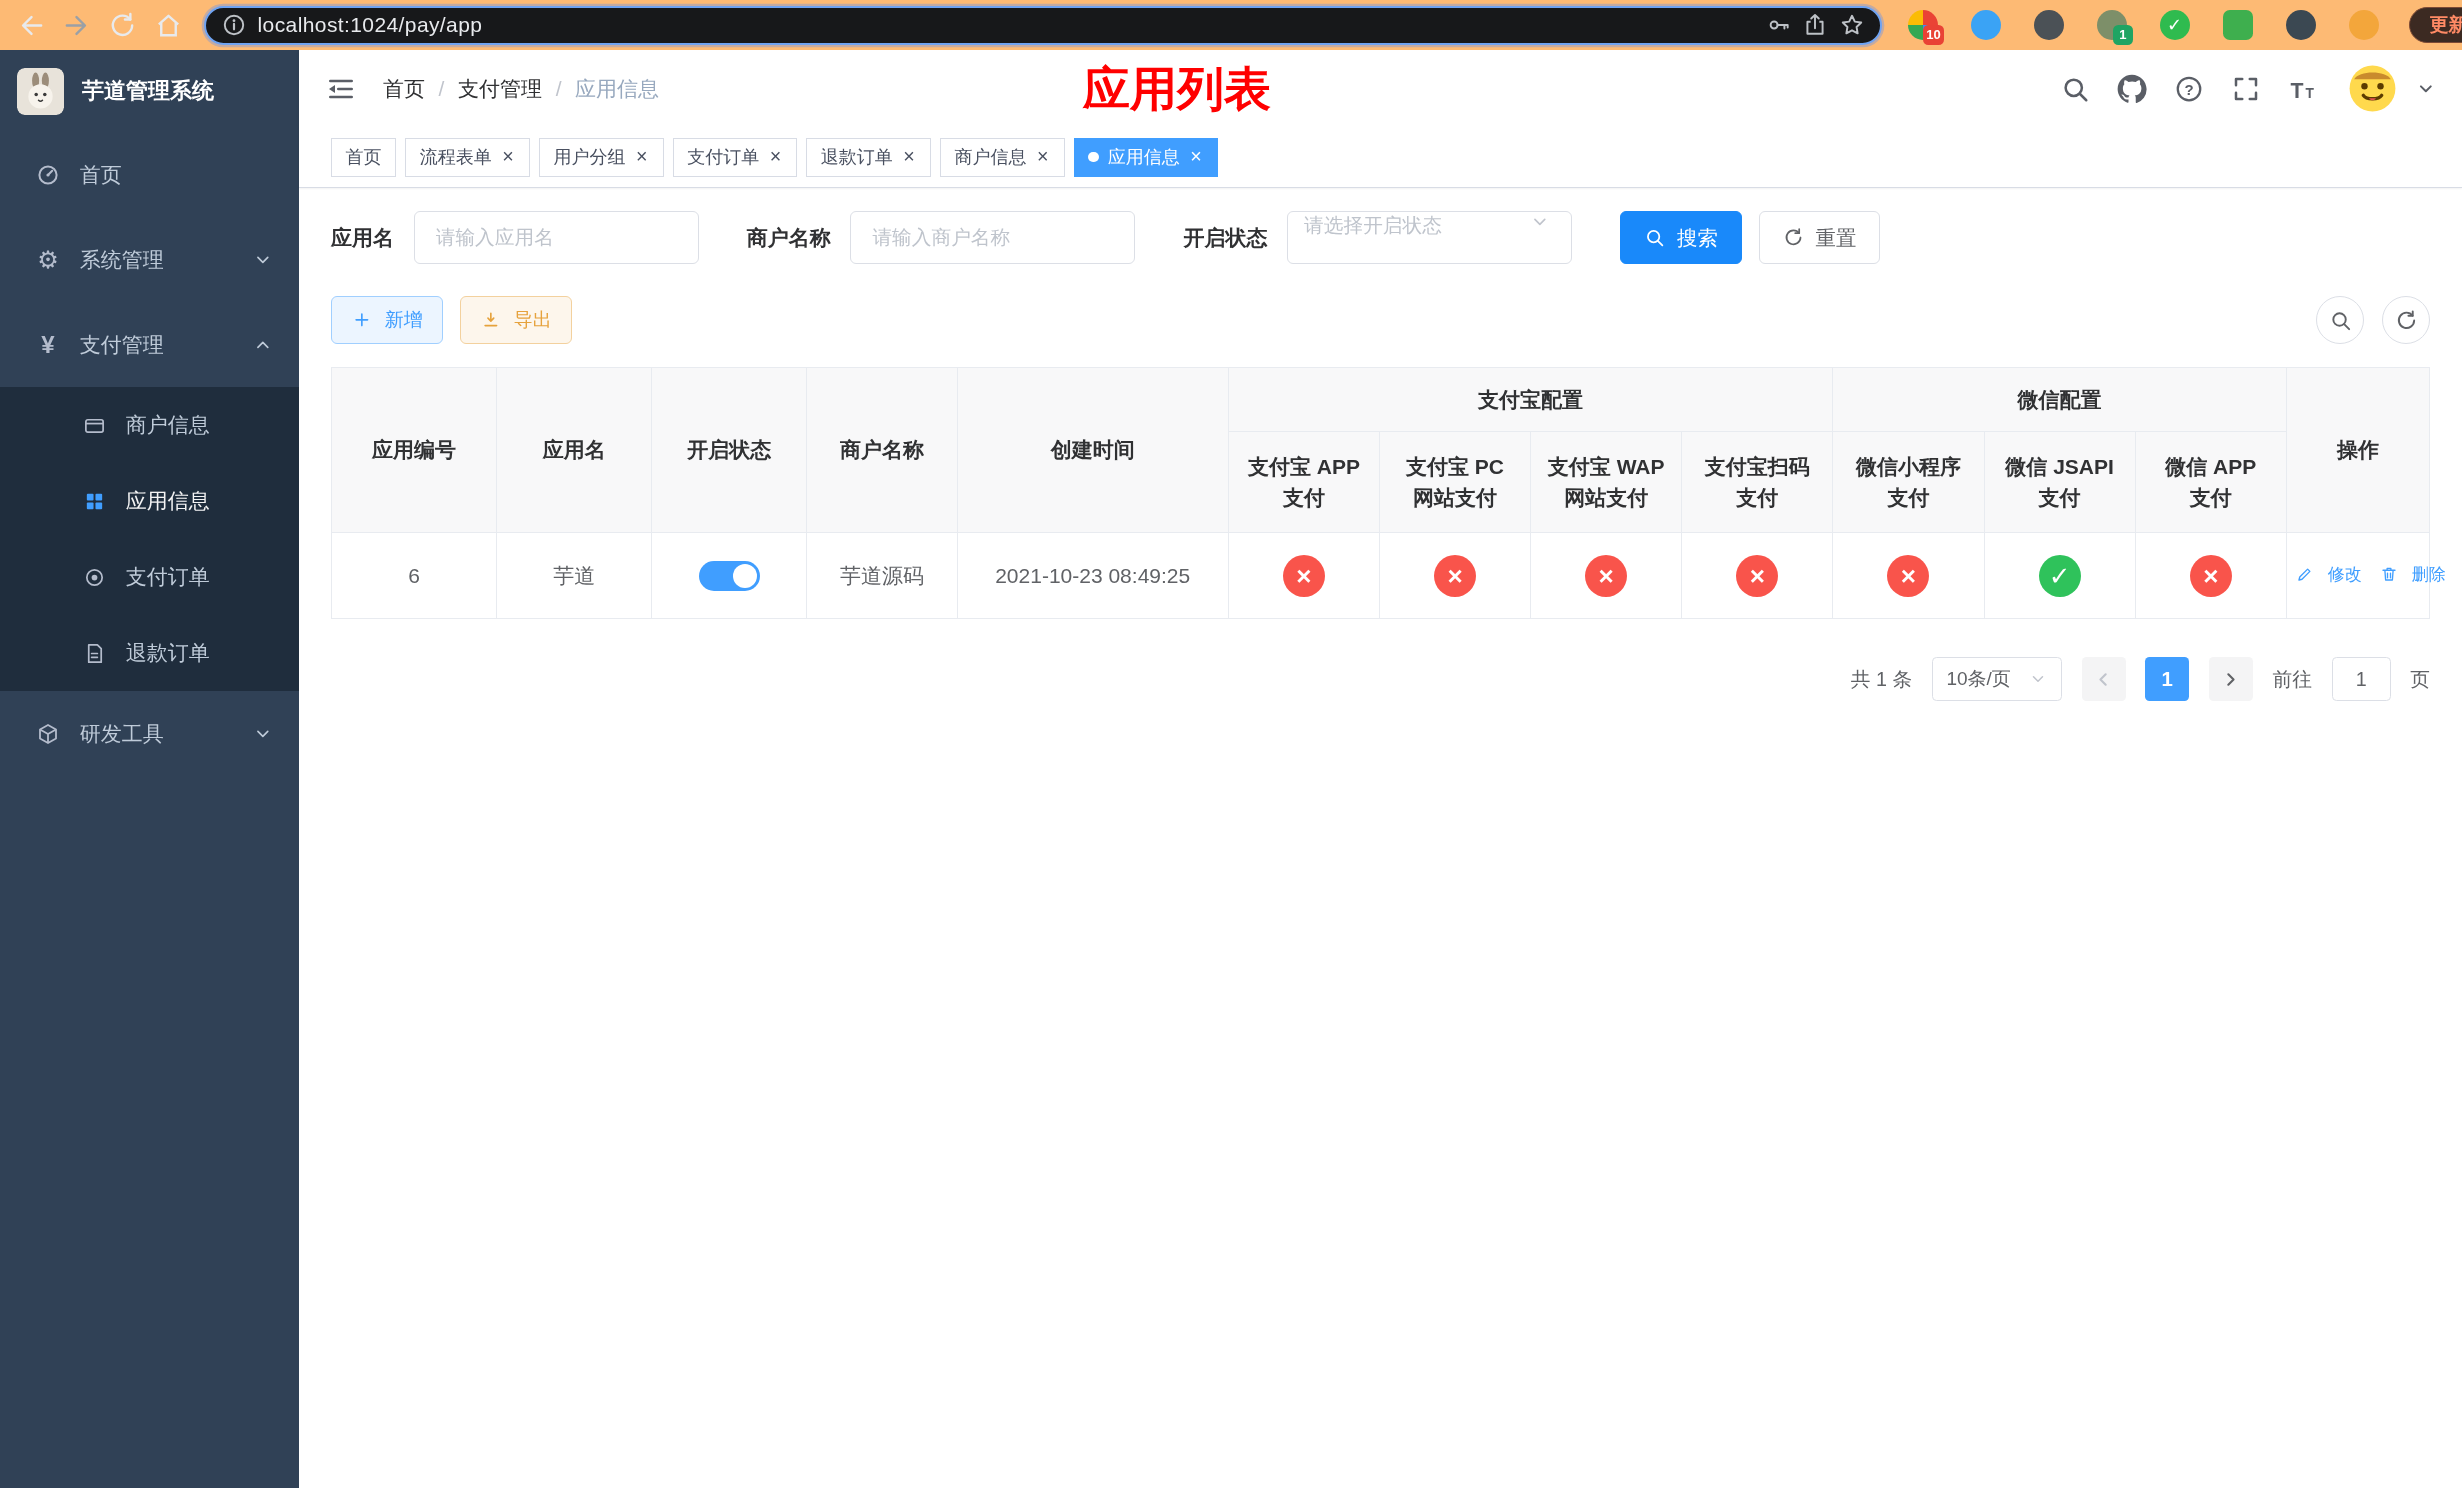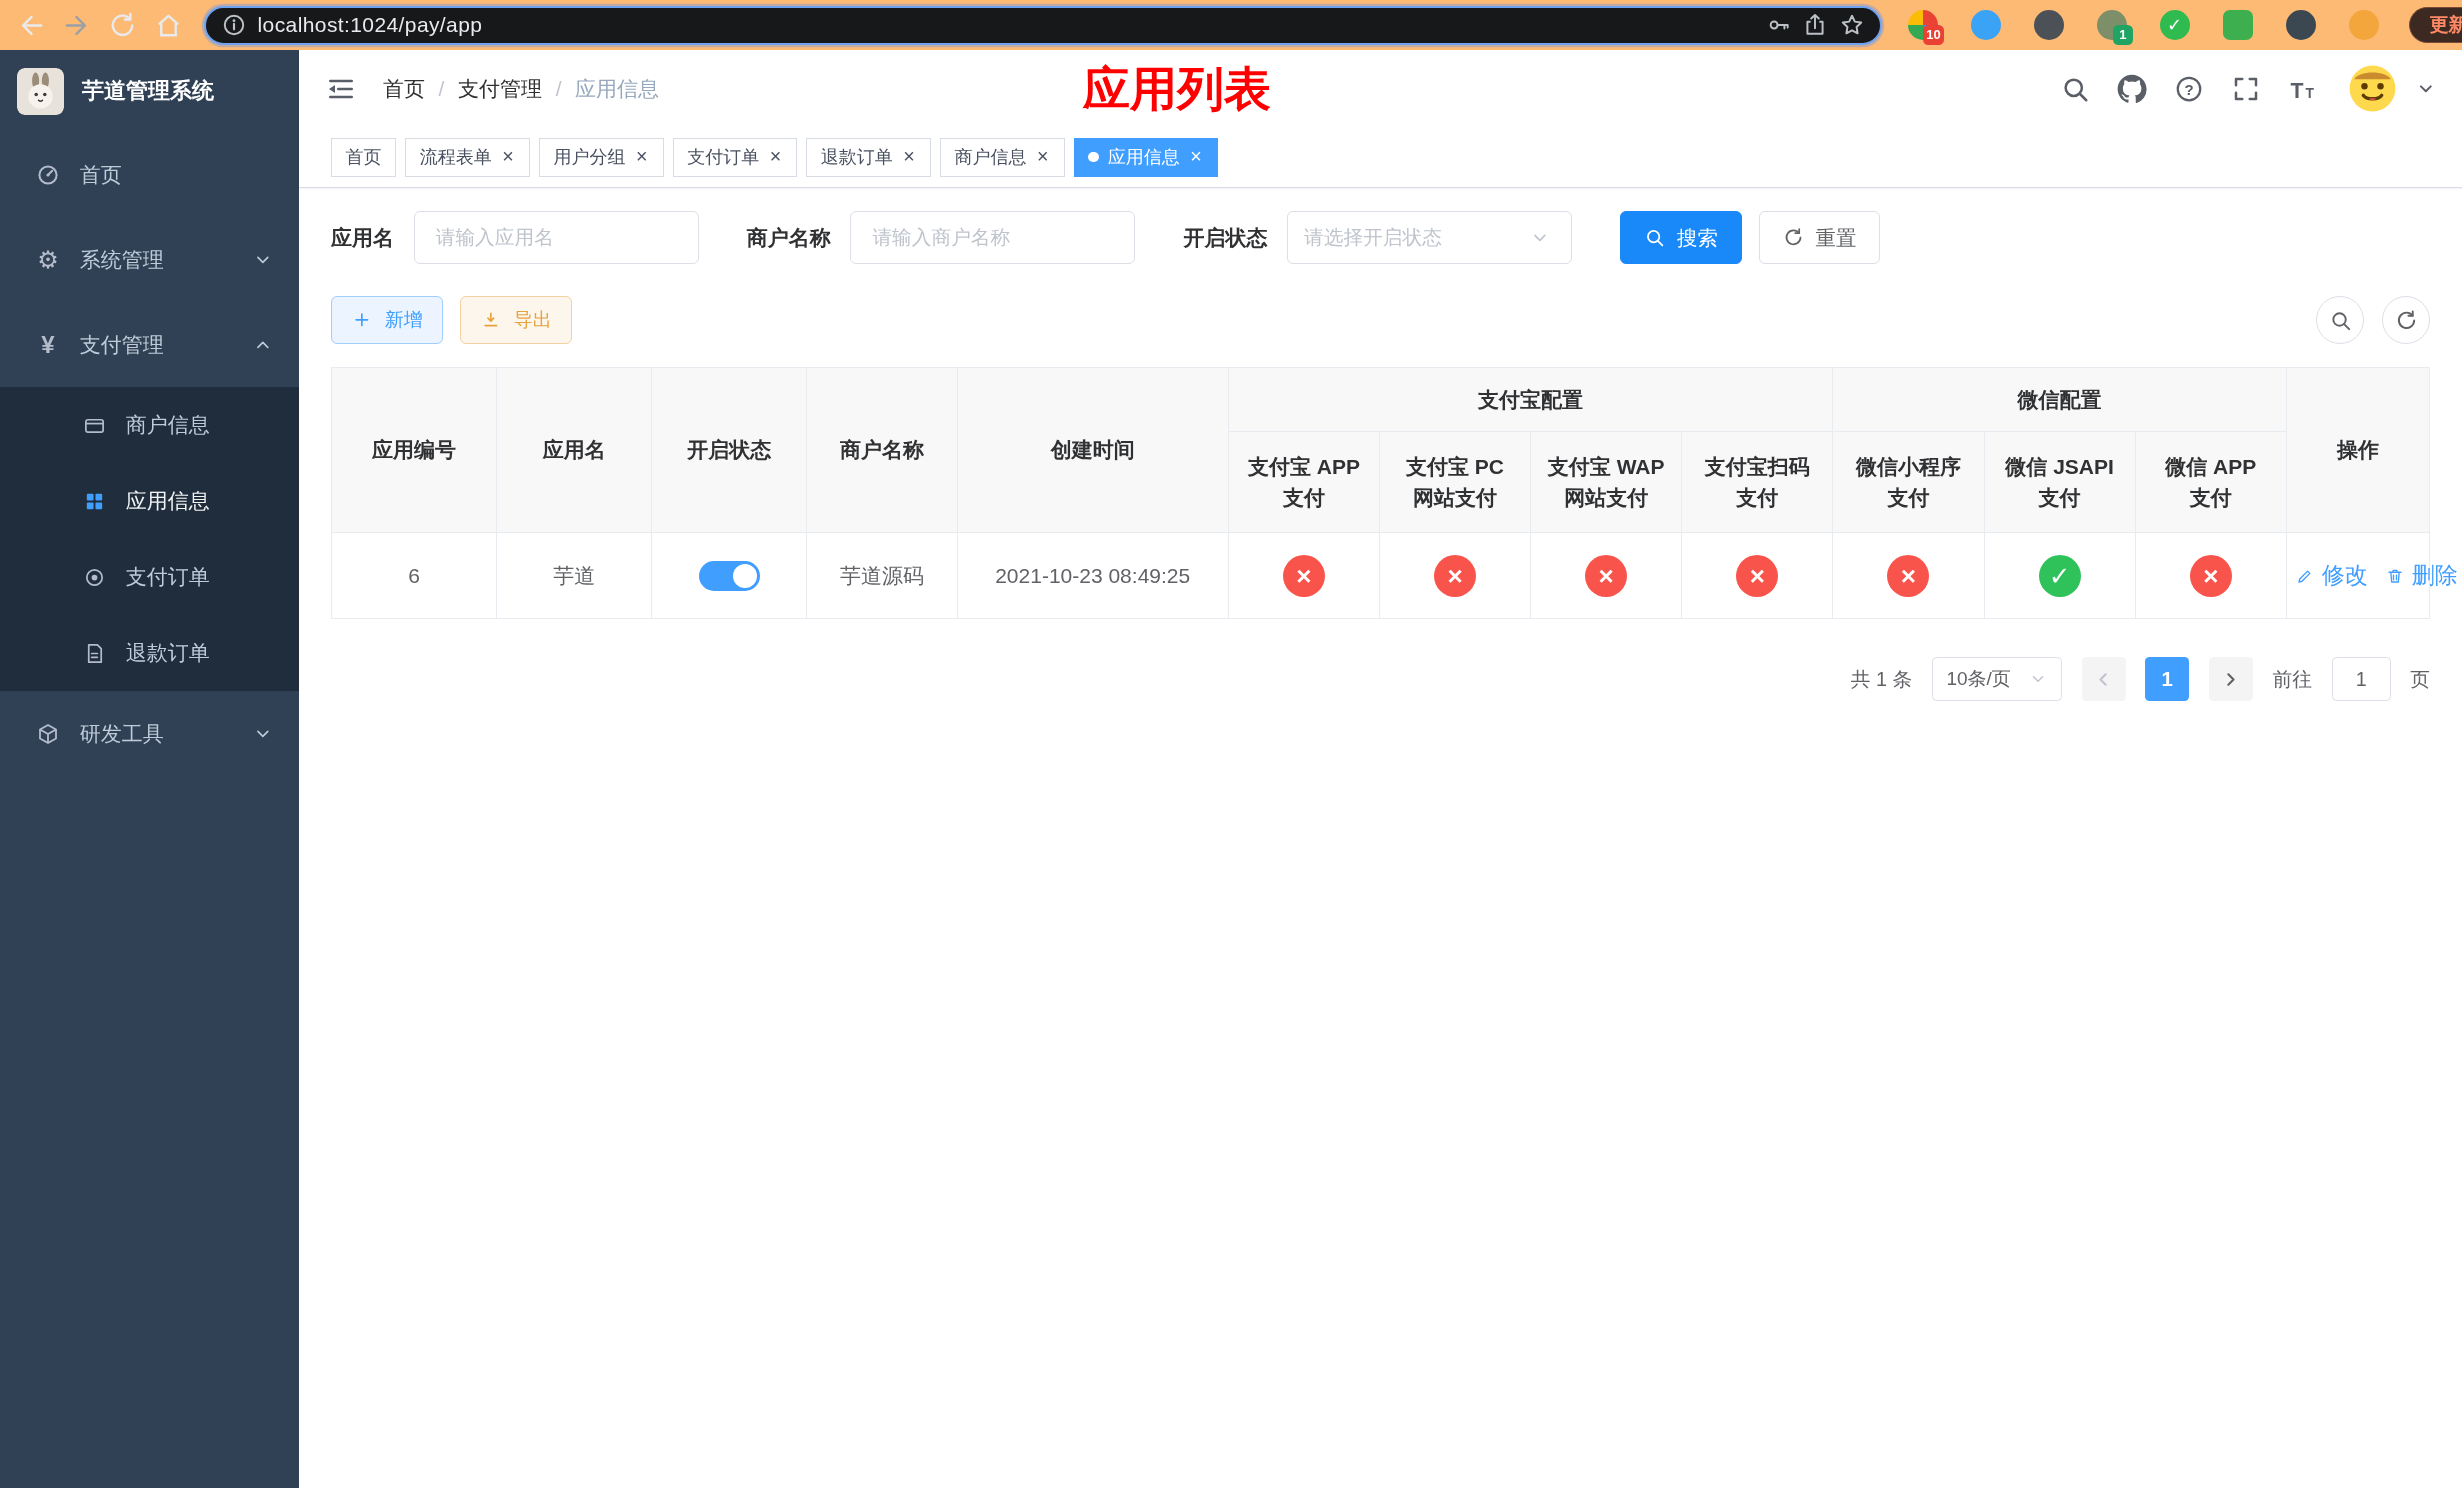--- a/index.html
+++ b/index.html
@@ -112,21 +112,21 @@
   
   .filter-row { display: flex; align-items: center; }
   .f-label { font-size: 21px; font-weight: 700; color: #303133; margin-right: 19.7px; white-space: nowrap; }
   .f-group { display: flex; align-items: center; margin-right: 48px; }
   .f-input, .f-select {
     width: 285px; height: 53px; border: 0.8px solid #dcdfe6; border-radius: 6px;
     font-size: 19.7px; color: #606266; padding: 0 21px; background: #fff;
     font-family: inherit;
   }
   .f-input::placeholder { color: #bfc4cc; }
-  .f-select { display: flex; align-items: center; justify-content: space-between; cursor: pointer; padding-left: 16px; }
+  .f-select { display: flex; justify-content: space-between; cursor: pointer; padding-left: 16px; }
   .f-select .ph { color: #bfc4cc; }
   .f-select .caret { width: 19.7px; height: 19.7px; color: #c0c4cc; }
   .btn { display: inline-flex; align-items: center; justify-content: center; gap: 12px;
          border-radius: 6px; cursor: pointer; font-family: inherit; white-space: nowrap; }
   .btn-search { height: 53px; padding: 0 23px; background: var(--search-button, #1989fa);
                 border: 0.8px solid var(--search-button, #1989fa); color: #fff; font-size: 20.4px; }
   .btn-reset  { height: 53px; padding: 0 23px; background: #fff; border: 0.8px solid #dcdfe6;
                 color: #606266; font-size: 20.4px; margin-left: 16.7px; }
   .btn .icn { width: 21px; height: 21px; }
 
@@ -159,22 +159,22 @@
   .toggle .knob { position: absolute; top: 3px; left: 3px; width: 24px; height: 24px;
                   border-radius: 50%; background: #fff; }
   .toggle.on .knob { left: auto; right: 3px; }
 
   .st { display: inline-flex; width: 42px; height: 42px; border-radius: 50%;
         align-items: center; justify-content: center; color: #fff;
         font-size: 26px; font-weight: 700; line-height: 1; }
   .st.no  { background: var(--status-no, #f9544b); }
   .st.yes { background: var(--status-yes, #2fc25b); }
 
-  .op { color: var(--primary, #409eff); font-size: 23px; display: inline-flex;
-        align-items: center; gap: 8px; margin: 0 9px; cursor: pointer; text-decoration: none;
+  .op { color: var(--primary, #409eff); font-size: 17px; display: inline-flex;
+        align-items: center; gap: 14px; margin: 0 9px; cursor: pointer; text-decoration: none;
         white-space: nowrap; }
   .op .icn { width: 18px; height: 18px; }
 
   
   .pagination { margin-top: 38px; display: flex; align-items: center; justify-content: flex-end;
                 gap: 19.7px; font-size: 19.7px; color: #606266; }
   .pg-size { width: 130px; height: 44px; border: 0.8px solid #dcdfe6; border-radius: 4.5px;
              display: flex; align-items: center; justify-content: space-between;
              padding: 0 13.6px; cursor: pointer; font-size: 19px; }
   .pg-size .caret { width: 18px; height: 18px; color: #c0c4cc; }

